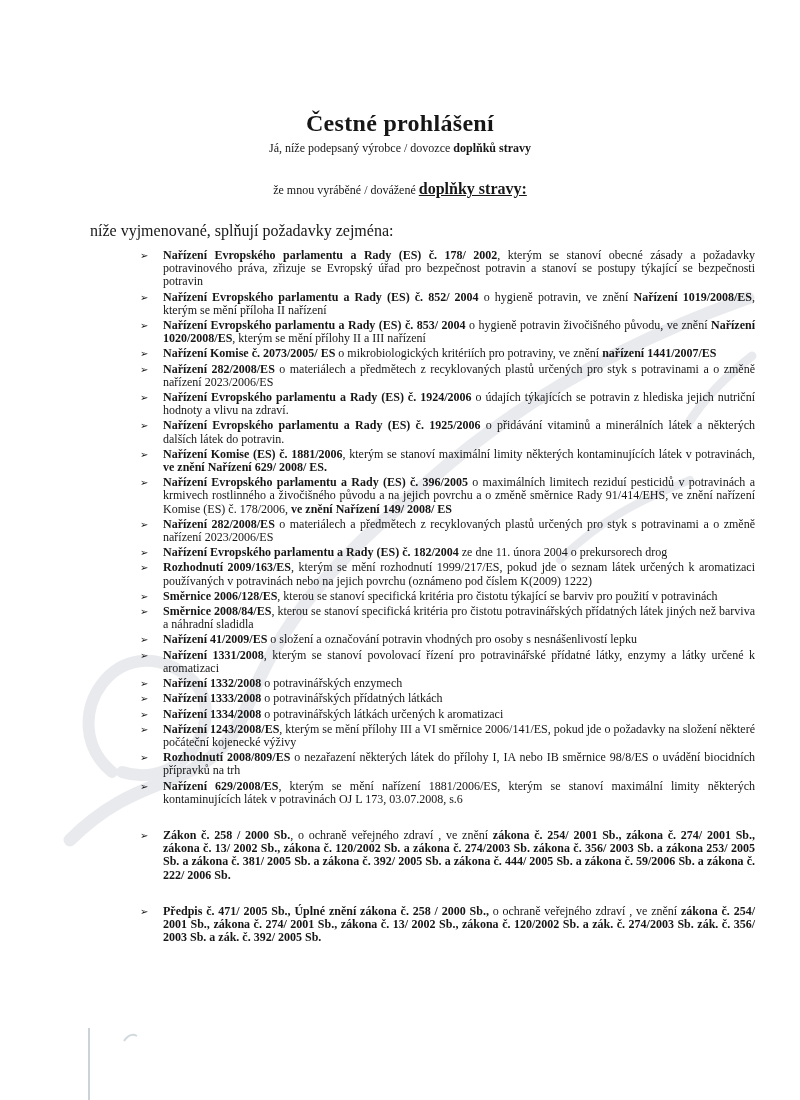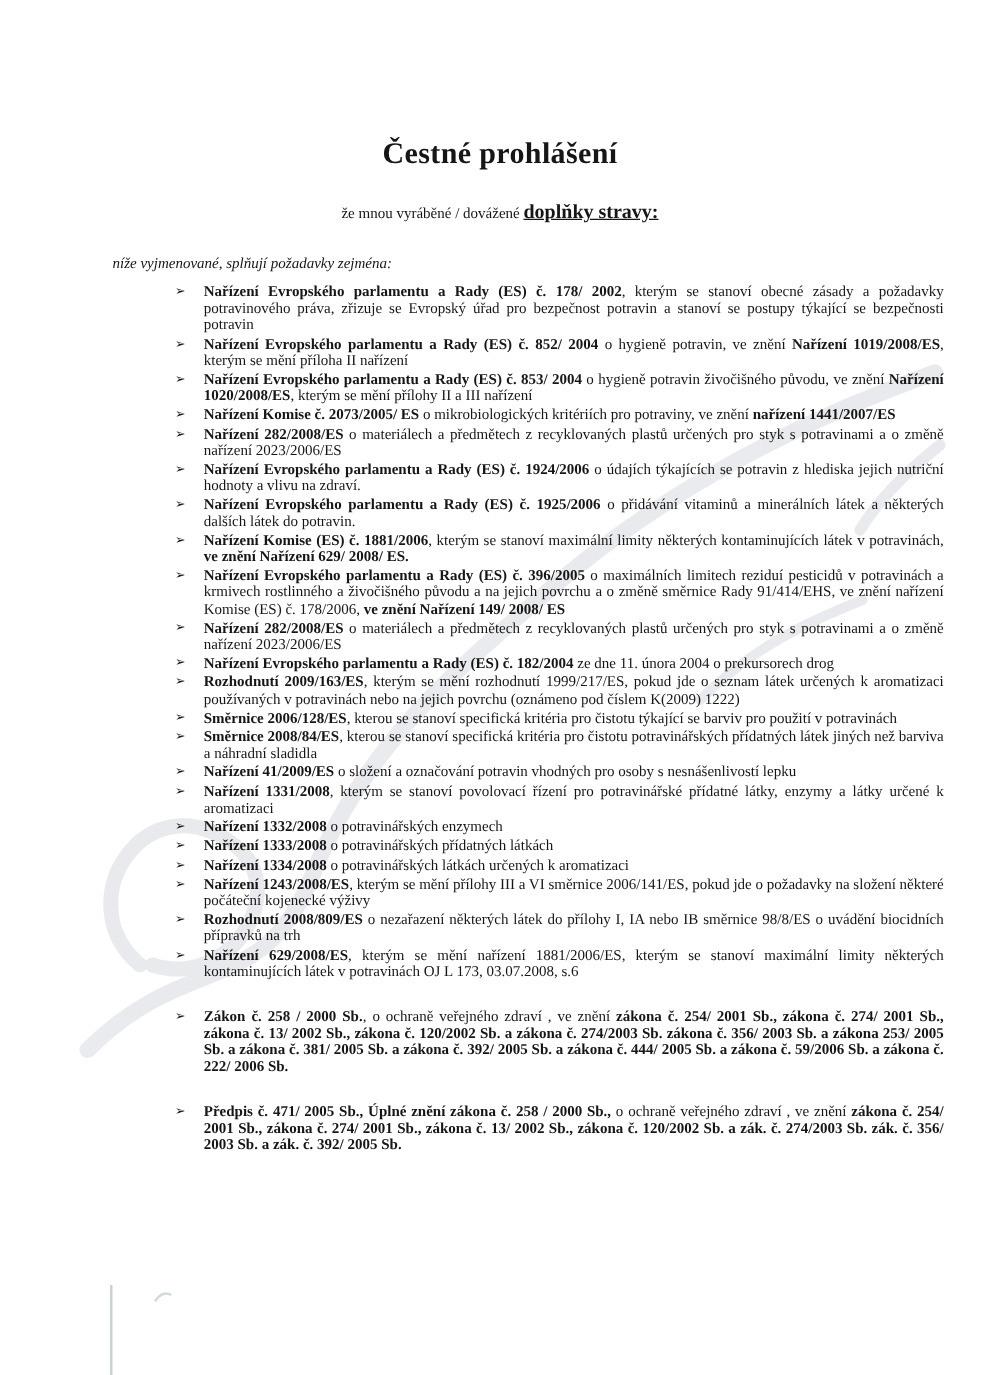--- a/index.html
+++ b/index.html
@@ -14,21 +14,21 @@
   .page { position: relative; width: 800px; height: 916px; }
   .wm { position: absolute; inset: 0; z-index: 0; pointer-events: none; }
   .content { position: relative; z-index: 1; }
 
   .header { text-align: center; padding-top: 110px; }
   .title { font-size: 24px; font-weight: bold; margin: 0; letter-spacing: .3px; }
   .subtitle { font-size: 12px; margin: 4px 0 0 0; }
   .declare { font-size: 13px; margin: 5px 0 0 0; }
   .supplements { font-size: 12px; margin: 24px 0 0 0; }
 
-  .intro { font-size: 12px; margin: 24px 45px 0 90px; font-style: italic; }
+  .intro { font-size: 16px; margin: 24px 45px 0 90px; }
 
   .list { margin: 9px 45px 0 140px; }
   .item { display: flex; margin-bottom: 2px; }
   .item.sep { margin-top: 23px; }
   .bullet { flex: 0 0 23px; width: 23px; font-size: 10px; line-height: 13.2px; }
   .txt { flex: 1; font-size: 12px; line-height: 13.2px; text-align: justify; }
 
   .b { font-weight: bold; }
   .u { text-decoration: underline; }
   .lg { font-size: 16px; }
@@ -48,20 +48,21 @@
     <g stroke="#b9c4cc" fill="none">
       <line x1="89" y1="1028" x2="89" y2="1100" stroke-width="2" opacity="0.75"></line>
       <path d="M 124 1041 q 6 -9 13 -5" stroke-width="2" opacity="0.65"></path>
     </g>
   </svg>
 
   <div class="content">
 
     <div class="header">
       <h1 class="title">Čestné prohlášení</h1>
+      <p class="subtitle"><span class="">Já, níže podepsaný výrobce / dovozce </span><span class="b">doplňků stravy</span></p>
       <p class="supplements"><span class="">že mnou vyráběné / dovážené </span><span class="b u lg">doplňky stravy:</span></p>
     </div>
 
     <p class="intro">níže vyjmenované, splňují požadavky zejména:</p>
 
     <div class="list">
         <div class="item">
           <span class="bullet">➢</span>
           <div class="txt"><span class="b">Nařízení Evropského parlamentu a Rady (ES) č. 178/ 2002</span><span class="">, kterým se stanoví obecné zásady a požadavky potravinového práva, zřizuje se Evropský úřad pro bezpečnost potravin a stanoví se postupy týkající se bezpečnosti potravin</span></div>
         </div>

